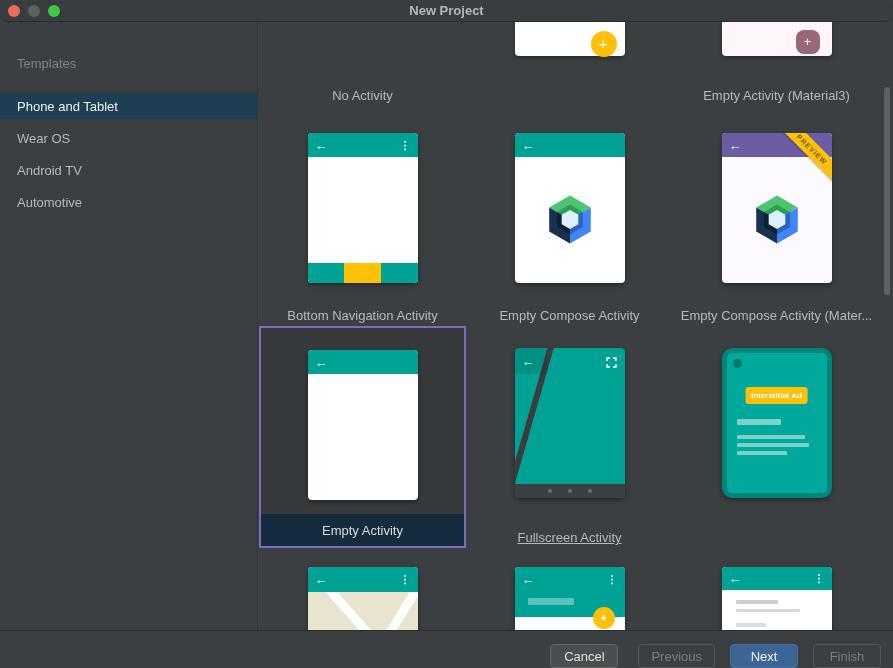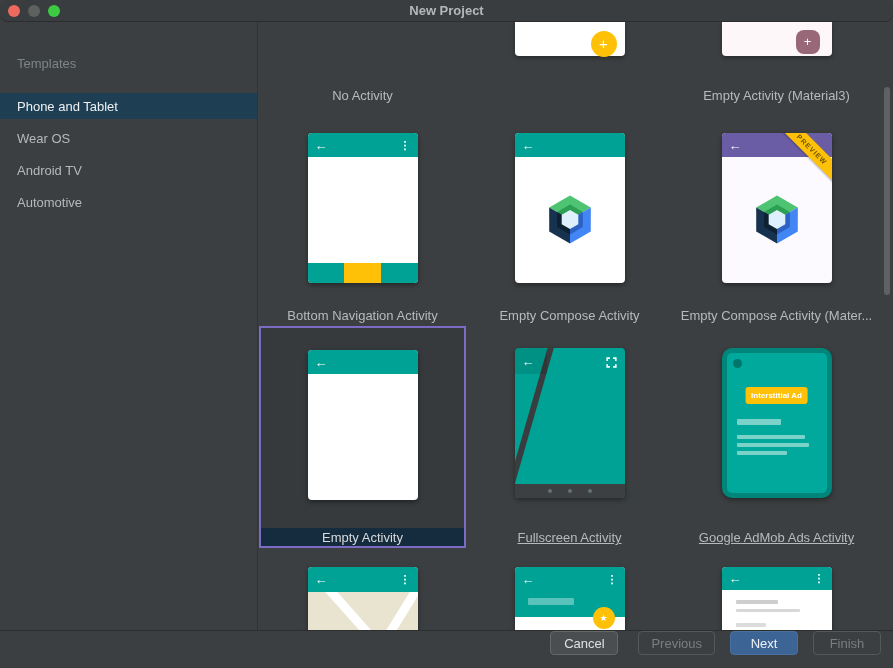--- a/index.html
+++ b/index.html
@@ -29,21 +29,21 @@
   .c1 { left:1px; } .c2 { left:208px; } .c3 { left:415px; }
   .r1 { top:0; height:88px; }
   .r2 { top:104px; height:200px; }
   .r3 { top:304px; height:222px; }
   .r4 { top:541px; height:160px; }
   .cell-label { position:absolute; left:0; right:0; text-align:center; font-size:13px; color:#b7babc; white-space:nowrap; overflow:hidden; }
   .r1 .cell-label { top:66px; }
   .r2 .cell-label { top:182px; }
   .r3 .cell-label { top:204px;text-decoration:underline; }
   .selected-cell { background:#363a3d; border:2px solid #7b6bc2; }
-  .sel-strip { position:absolute; left:0; right:0; bottom:0; height:18px; background:#152b3e; color:#d9dbdd; font-size:13px; display:flex; align-items:center; justify-content:center; }
+  .sel-strip { position:absolute; left:0; right:0; bottom:0; height:32px; background:#152b3e; color:#d9dbdd; font-size:13px; display:flex; align-items:center; justify-content:center; }
   
   .thumb { position:absolute; left:50%; transform:translateX(-50%); width:110px; height:150px; border-radius:4px; background:#fff; box-shadow:0 2px 5px rgba(0,0,0,.4); overflow:hidden; }
   .r2 .thumb { top:7px; }
   .r3 .thumb { top:22px; }
   .r4 .thumb { top:4px; }
   .thumb-partial { position:absolute; left:50%; transform:translateX(-50%); top:0; width:110px; height:34px; border-radius:0 0 4px 4px; background:#fff; box-shadow:0 2px 4px rgba(0,0,0,.35); }
   .appbar { height:24px; background:#00a295; display:flex; align-items:center; justify-content:space-between; padding:0 7px; color:#fff; }
   .appbar.purple { background:#6a5da5; }
   .back { font-size:13px; font-weight:bold; color:#fff; }
   .kebab { font-size:11px; font-weight:bold; color:#fff; letter-spacing:0; }
@@ -71,21 +71,21 @@
   .aline { position:absolute; background:#7ad2c9; border-radius:1px; }
   
   .teal-top { position:absolute; left:0; right:0; top:0; height:50px; background:#00a295; }
   .teal-line { position:absolute; left:13px; top:31px; width:46px; height:7px; background:rgba(255,255,255,.35); border-radius:1px; }
   .gline { position:absolute; background:#cecece; border-radius:1px; }
   
   .logo-wrap { position:absolute; left:50%; top:60px; transform:translateX(-50%); }
   
   .scroll-thumb { position:absolute; left:626px; top:65px; width:6px; height:208px; background:#5e6264; border-radius:3px; }
   
-  .footer { height:38px; flex:none; border-top:1px solid #2b2d2f; background:#3c3f41; display:flex; align-items:flex-start; justify-content:flex-end; padding-right:12px; }
+  .footer { height:38px; flex:none; border-top:1px solid #2b2d2f; background:#3c3f41; display:flex; align-items:flex-end; justify-content:flex-end; padding-right:12px; }
   .btn { height:24px; min-width:68px; border-radius:4px; font-family:"Liberation Sans",sans-serif; font-size:13px; padding:0 12px; cursor:default; }
   .btn.normal { background:#4b4e50; border:1px solid #646768; color:#dfe1e2; margin-right:20px; }
   .btn.ghost { background:transparent; border:1px solid #54585a; color:#7a7e80; }
   .btn.primary { background:#3c6595; border:1px solid #48719f; color:#eef2f6; margin:0 15px; }
 </style>
 </head>
 <body>
 
 <div class="window">
 
@@ -223,21 +223,20 @@
 
       <div class="cell r3 c3">
         <div class="thumb admob">
           <div class="admob-dot"></div>
           <div class="admob-badge">Interstitial Ad</div>
           <div class="aline" style="left:10px; top:66px; width:44px; height:6px;"></div>
           <div class="aline" style="left:10px; top:82px; width:68px; height:4px;"></div>
           <div class="aline" style="left:10px; top:90px; width:72px; height:4px;"></div>
           <div class="aline" style="left:10px; top:98px; width:50px; height:4px;"></div>
         </div>
-        <div class="cell-label">Google AdMob Ads Activity</div>
       </div>
 
       <div class="cell r4 c1">
         <div class="thumb">
           <div class="appbar" style="height:25px;">
             <span class="back">←</span>
             <span class="kebab">⋮</span>
           </div>
           <svg width="110" height="125" viewBox="0 0 110 125">
             <rect width="110" height="125" fill="#e9e4d0"></rect>

